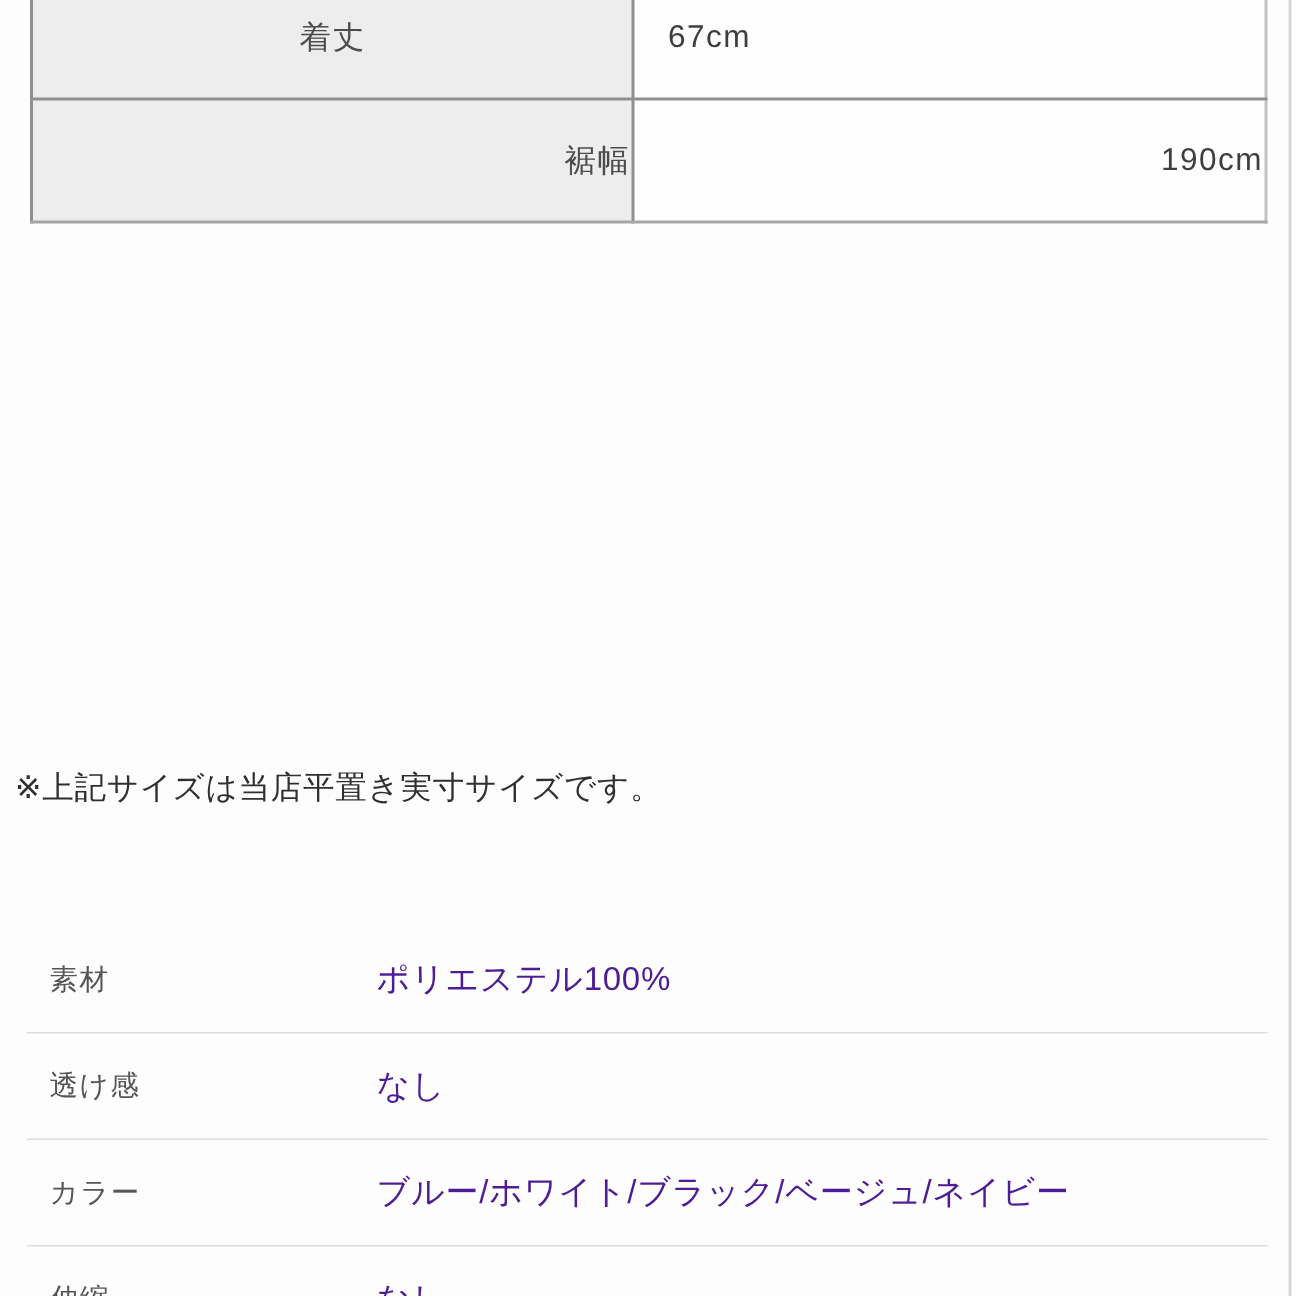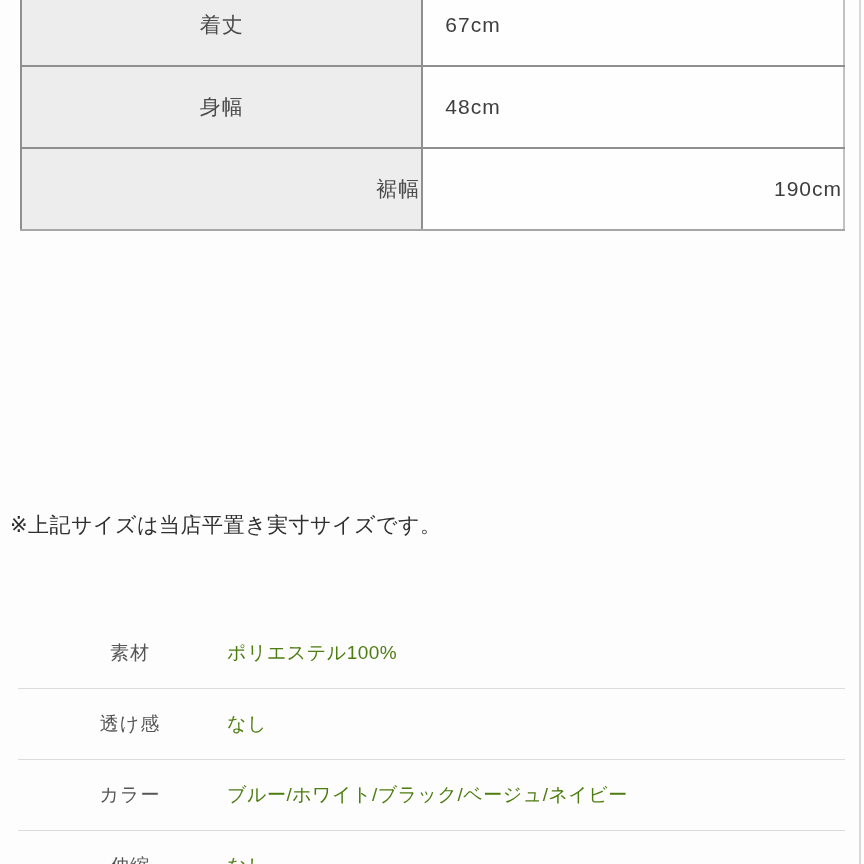--- a/index.html
+++ b/index.html
@@ -75,26 +75,26 @@
     align-items: center;
     border-bottom: 1px solid #dcdcdc;
   }
   .spec-label {
     margin-left: 15px;
     width: 194px;
     flex: 0 0 194px;
     font-size: 19px;
     color: #555555;
     letter-spacing: 1px;
-    text-align: center;
   }
   .spec-value {
-    font-size: 19px;
-    color: #4d7c0f;
+    font-size: 22px;
+    color: #4c1d95;
     letter-spacing: 0.5px;
+    margin-left: 24px;
   }
 
   
   .right-edge-line {
     position: absolute;
     top: 0;
     right: 3px;
     width: 2px;
     height: 864px;
     background: #d8d8d8;
@@ -106,24 +106,20 @@
 <table class="size-table">
   <tbody id="size-table-body">
   <tr>
     <td class="label-cell">着丈</td>
     <td class="value-cell">67cm</td>
   </tr>
 
 
 
 
-  <tr>
-    <td class="label-cell">身幅</td>
-    <td class="value-cell">48cm</td>
-  </tr>
 
   <tr>
     <td class="label-cell">裾幅</td>
     <td class="value-cell">190cm</td>
   </tr>
 </tbody>
 </table>
 
 <p class="size-note">※上記サイズは当店平置き実寸サイズです。</p>
 

